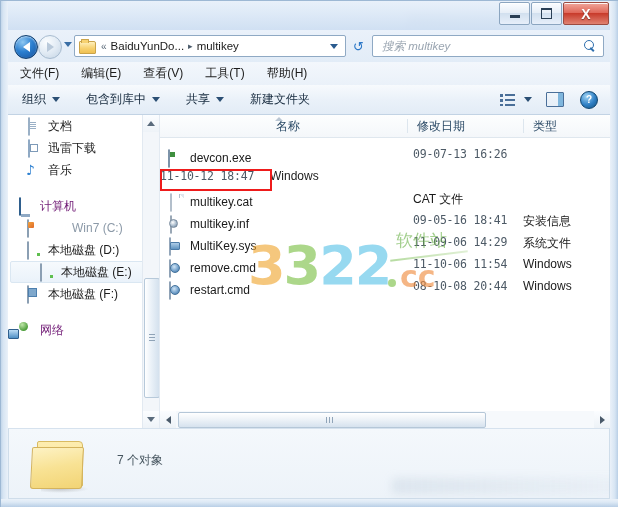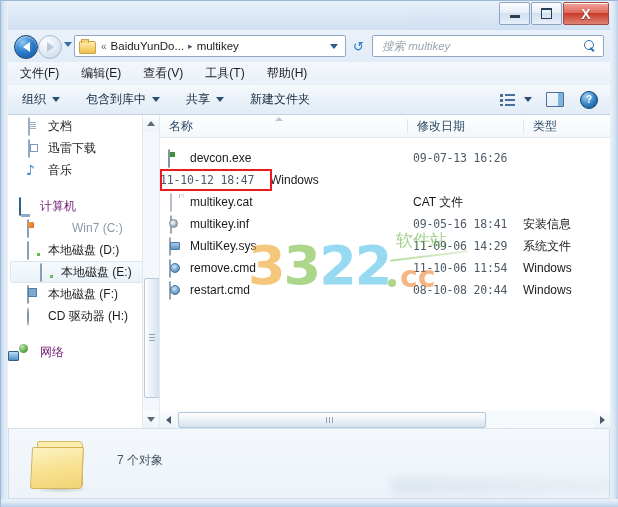--- a/index.html
+++ b/index.html
@@ -231,21 +231,21 @@
     background:linear-gradient(180deg,#fdfefe 0%,#f4f7fa 100%);
     border-bottom:1px solid #dfe7ee; }
   .hcell { position:absolute; top:0; height:22px; display:flex; align-items:center;
     font-size:12px; color:#2b4a66; box-sizing:border-box; }
   .hcell .htxt { padding-left:9px; }
   .hdiv { position:absolute; top:4px; width:1px; height:14px; background:#dde6ee; }
   .sort-tri { position:absolute; left:115px; top:2px; width:0;height:0;
     border-left:4px solid transparent;border-right:4px solid transparent;border-bottom:4px solid #b9c6d3; }
 
   .rows { position:absolute; left:0; top:22px; width:450px; height:268px; }
-  .row { height:22px; display:flex; align-items:center; position:relative; }
+  .row { height:22px; display:flex; position:relative; }
   .row .namecell { width:253px; display:flex; align-items:center; padding-left:8px; box-sizing:border-box; }
   .row .fname { font-size:12px; color:#1a1a1a; white-space:nowrap; }
   .row .datecell { width:110px; font-size:11.5px; color:#4d5a66;
     font-family:"DejaVu Sans Mono","Liberation Mono",monospace; letter-spacing:-.2px; }
   .row .typecell { font-size:12px; color:#1a1a1a; white-space:nowrap; overflow:hidden; width:75px; }
 
   .fico { width:16px; height:16px; margin-right:6px; flex:none; position:relative; }
   
   .fi-exe { width:14px;height:12px;margin-top:2px;
     background:linear-gradient(180deg,#f6f9fc,#dbe6f0); border:1px solid #7d93a9;border-radius:1px; }
@@ -457,24 +457,20 @@
         <span class="lbl">本地磁盘 (D:)</span>
       </div>
       <div class="nav-row indent1 selected">
         <span class="nav-ico"><span class="ic-drive"></span></span>
         <span class="lbl">本地磁盘 (E:)</span>
       </div>
       <div class="nav-row indent1">
         <span class="nav-ico"><span class="ic-fdrive"></span></span>
         <span class="lbl">本地磁盘 (F:)</span>
       </div>
-      <div class="nav-row indent1">
-        <span class="nav-ico"><span class="ic-cd"></span></span>
-        <span class="lbl">CD 驱动器 (H:)</span>
-      </div>
 
       <div class="nav-gap"></div>
 
       <div class="nav-row root">
         <span class="nav-ico"><span class="ic-net"></span></span>
         <span class="lbl">网络</span>
       </div>
 
       <div class="nav-scroll">
         <div class="sb-arrow">
@@ -485,21 +481,21 @@
           <div class="sb-dn"></div>
         </div>
       </div>
     </div>
 
     <div class="nav-sep"></div>
 
     <div class="filelist">
 
       <div class="headerrow">
-        <div class="hcell" style="left:0; width:247px;">
+        <div class="hcell" style="left:0; width:247px;justify-content:center;">
           <span class="htxt">名称</span>
           <span class="sort-tri"></span>
         </div>
         <div class="hdiv" style="left:247px;"></div>
         <div class="hcell" style="left:248px; width:115px;">
           <span class="htxt">修改日期</span>
         </div>
         <div class="hdiv" style="left:363px;"></div>
         <div class="hcell" style="left:364px; width:86px;">
           <span class="htxt">类型</span>

